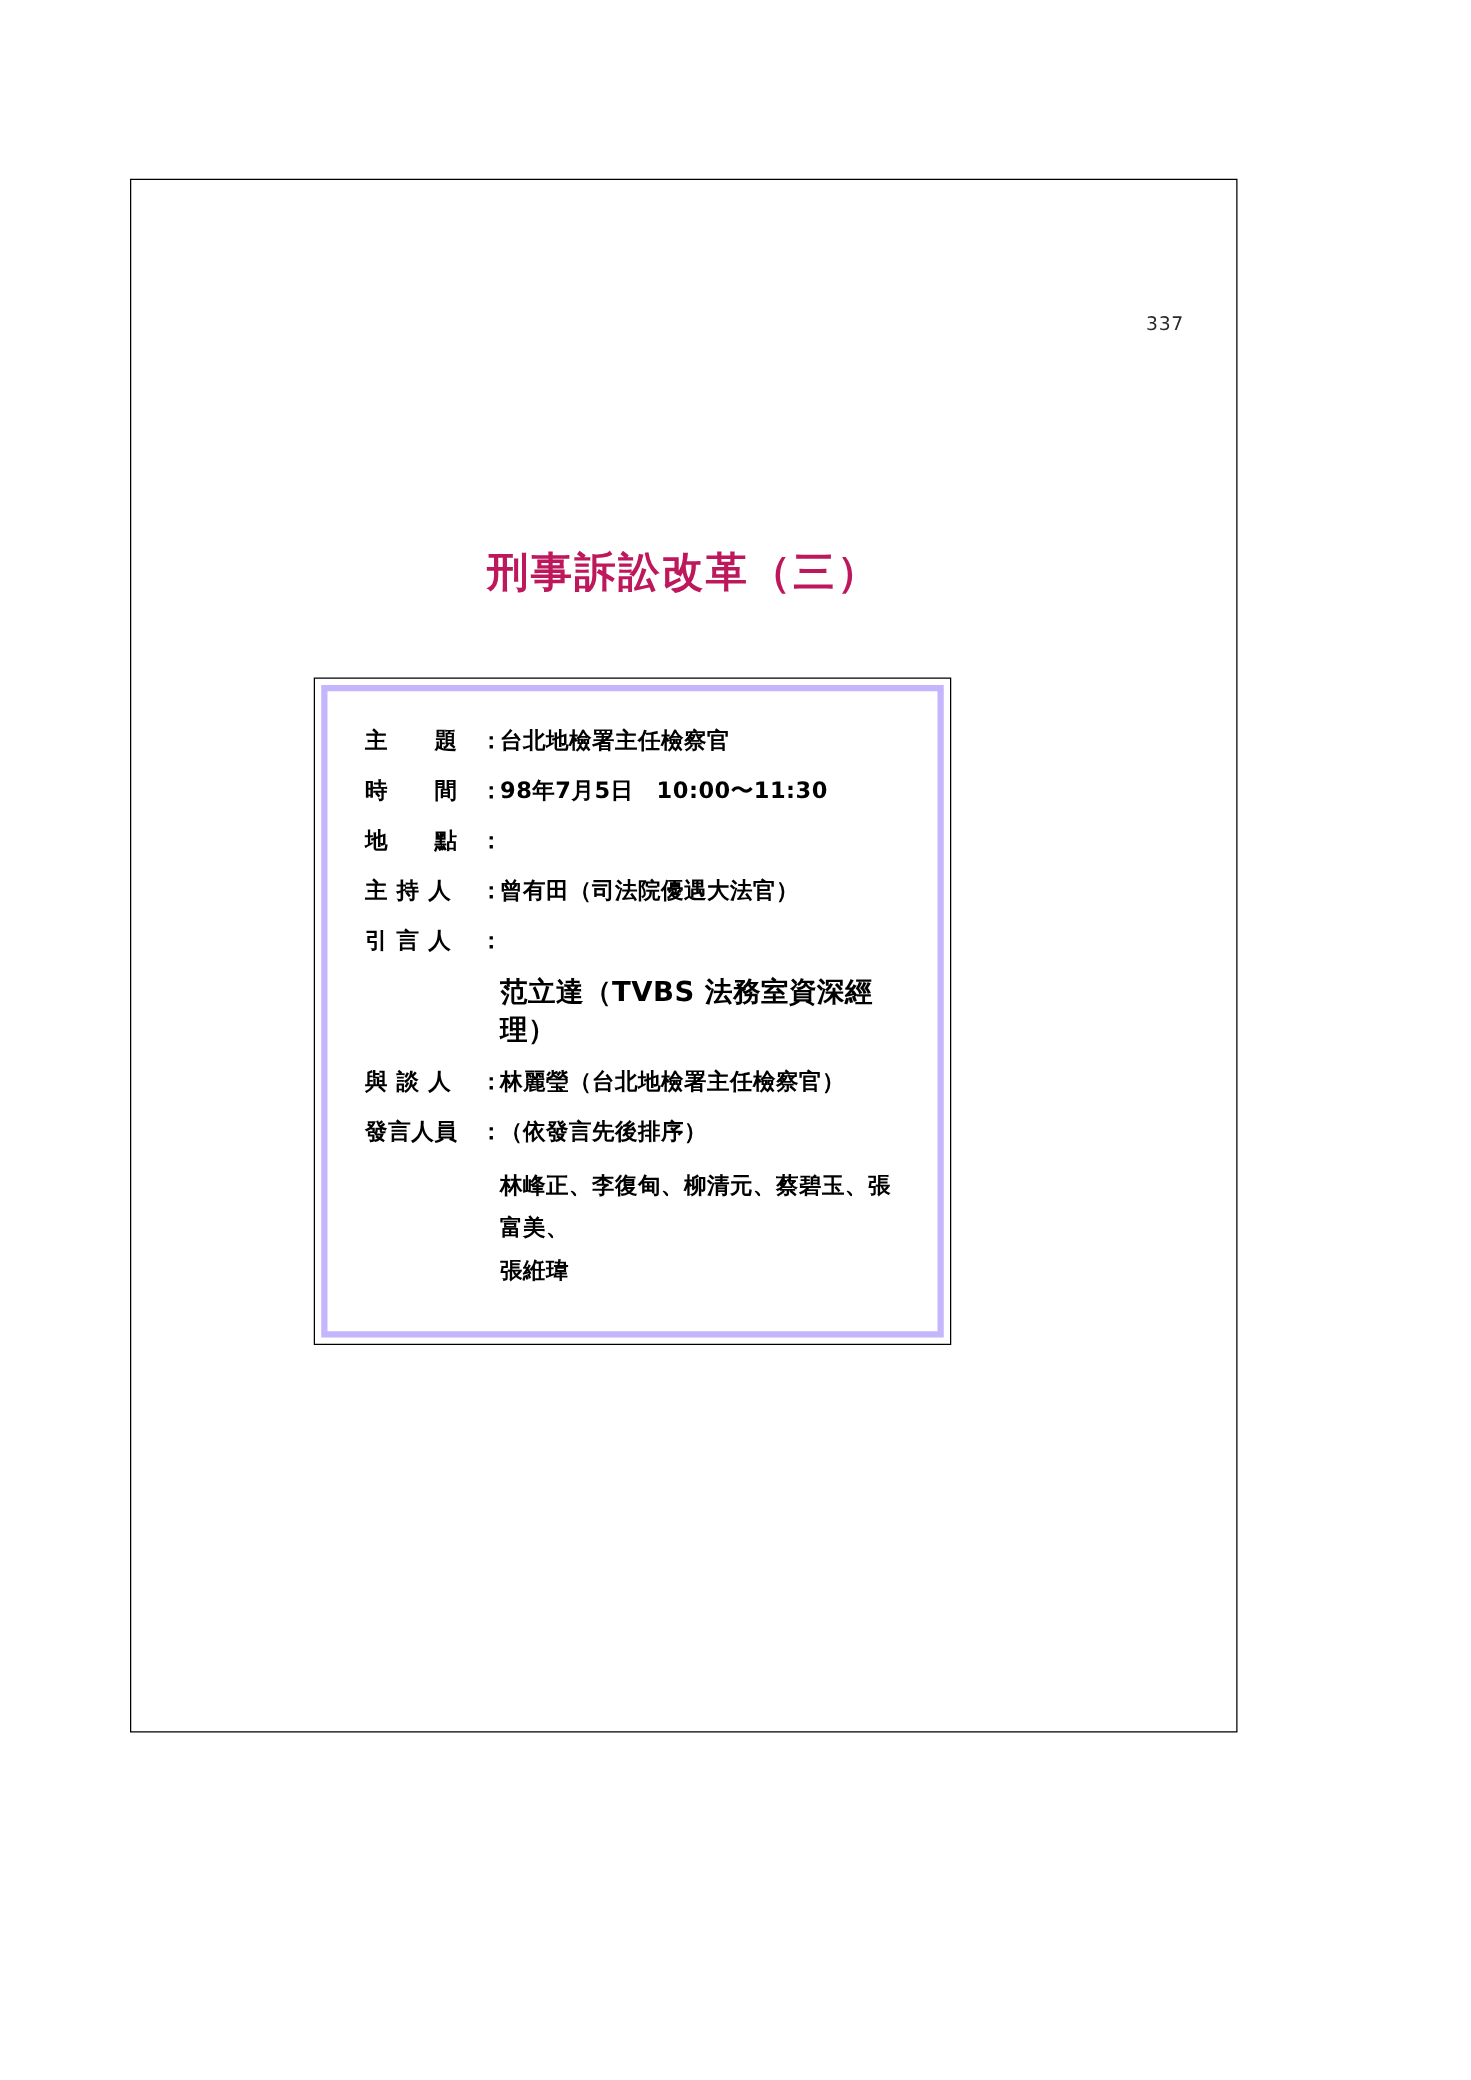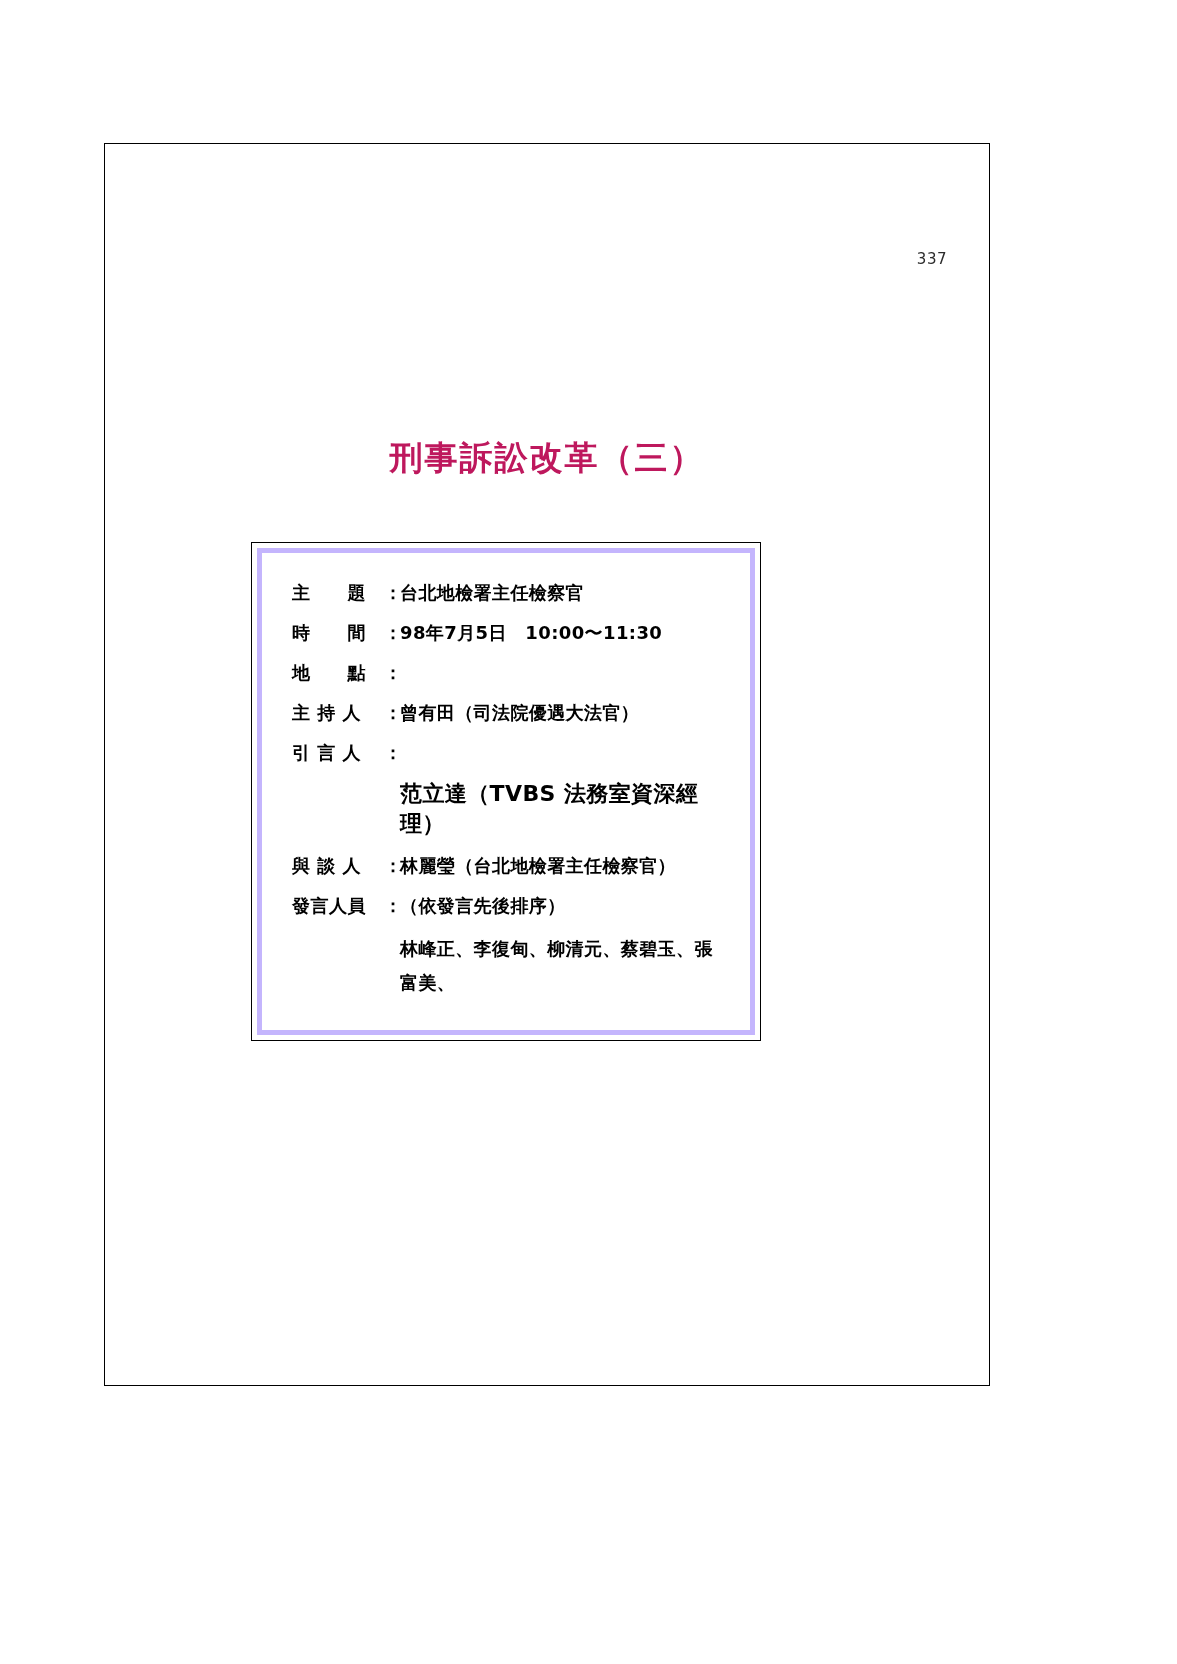--- a/index.html
+++ b/index.html
@@ -175,19 +175,20 @@
         <span class="info-value">（依發言先後排序）</span>
       </div>
 
       <div class="speakers-block">
         <div class="speakers-line">
           <span class="spacer"></span>
           <span class="txt">林峰正、李復甸、柳清元、蔡碧玉、張富美、</span>
         </div>
         <div class="speakers-line">
           <span class="spacer"></span>
+          <span class="txt">張絍瑋</span>
         </div>
       </div>
 
     </div>
   </div>
 
 </div>
 
 </body></html>

